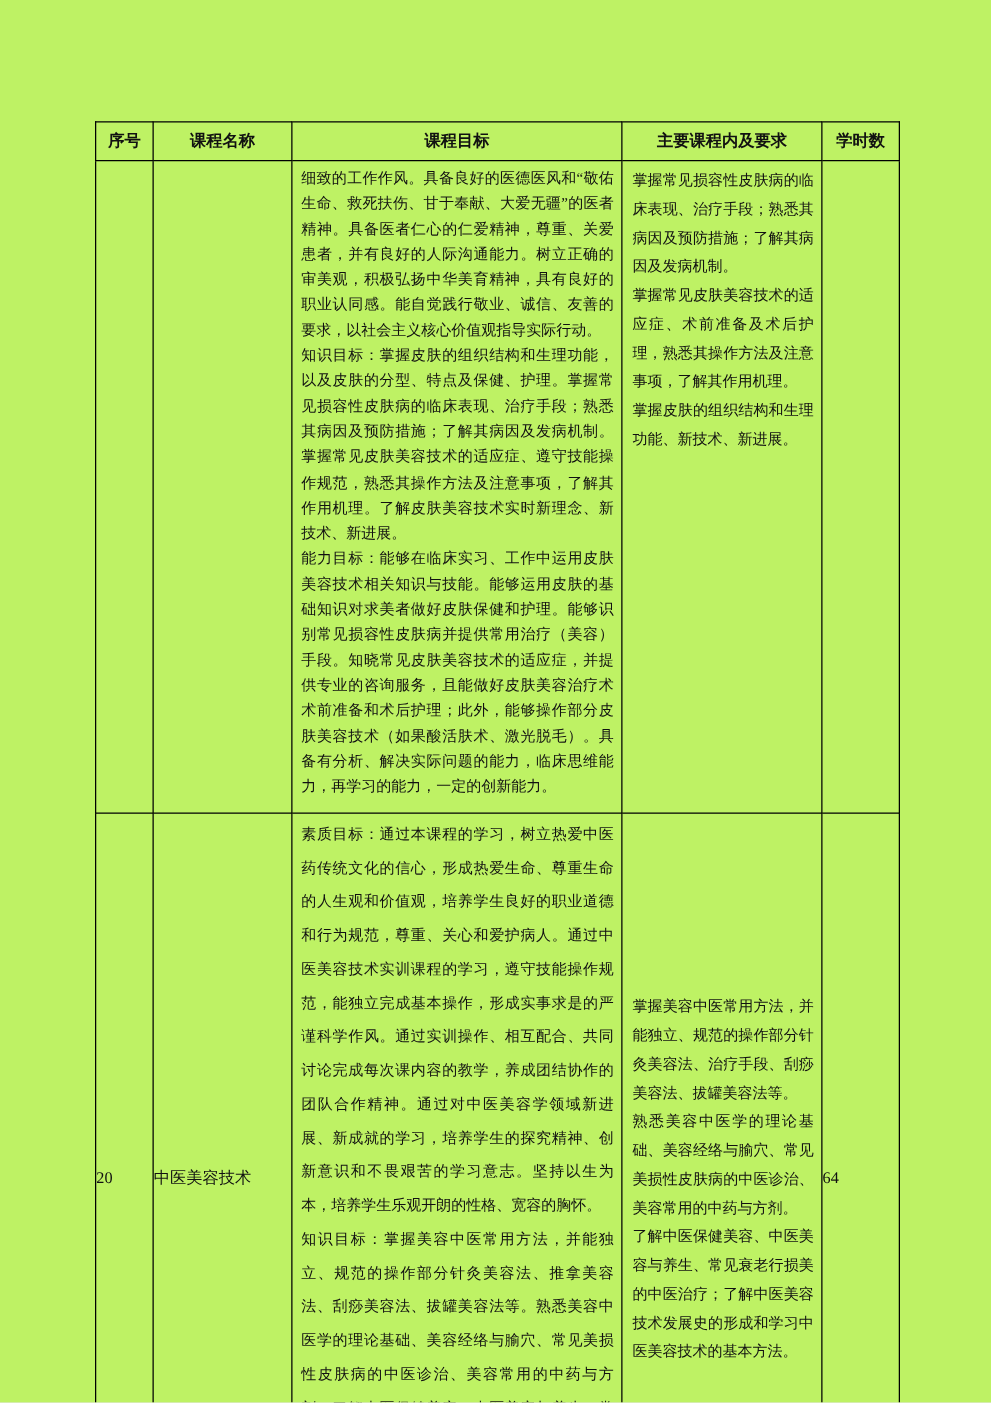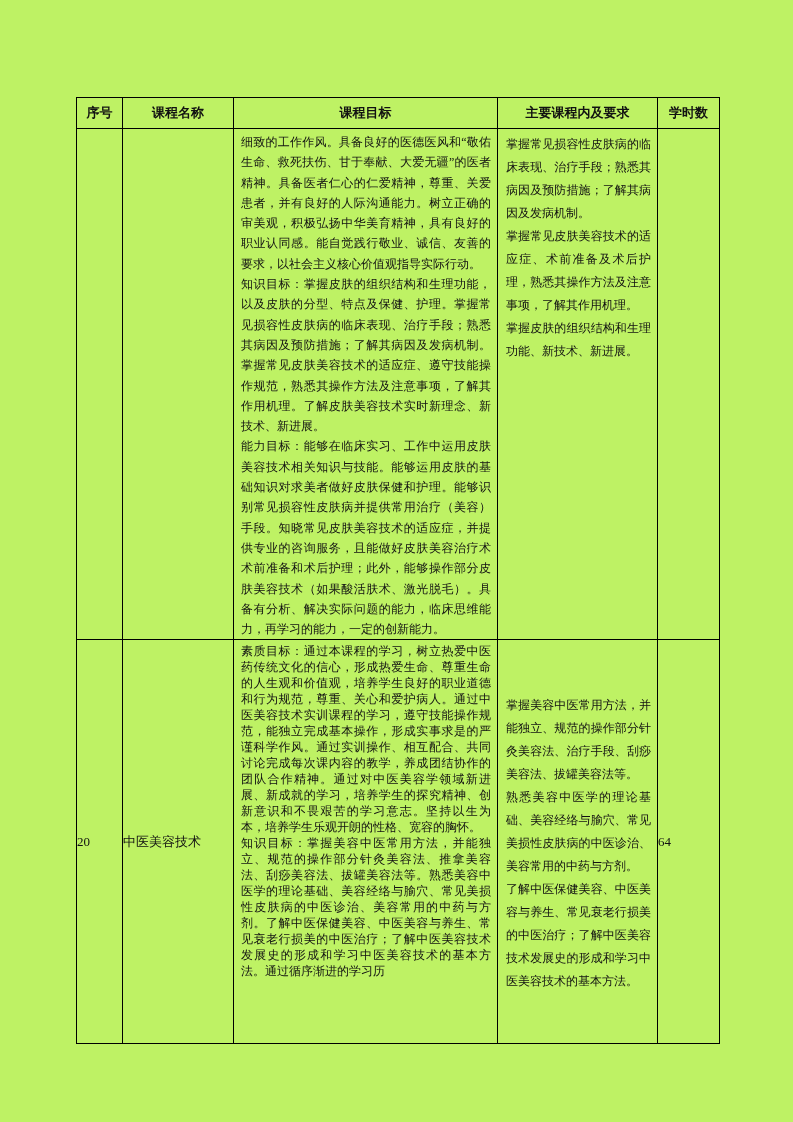--- a/index.html
+++ b/index.html
@@ -43,28 +43,28 @@
     vertical-align: middle;
     font-family: "Liberation Sans", "DejaVu Sans", sans-serif;
   }
   td.c-seq, td.c-name, td.c-hours {
     text-align: left;
     vertical-align: middle;
     font-size: 13px;
   }
   td.c-obj {
     vertical-align: top;
-    padding: 3px 6px 0 7px;
+    padding: 3px 6px 11px 7px;
   }
   td.c-obj p {
     font-size: 12px;
     line-height: 20.3px;
     text-align: justify;
   }
-  tr.r2 td.c-obj p { line-height: 16px; }
+  tr.r2 td.c-obj p { line-height: 27px; }
   td.c-req {
     vertical-align: top;
     padding: 4px 6px 0 8px;
   }
   td.c-req p {
     font-size: 12px;
     line-height: 23px;
     text-align: justify;
   }
   tr.r2 td.c-req { vertical-align: middle; }

